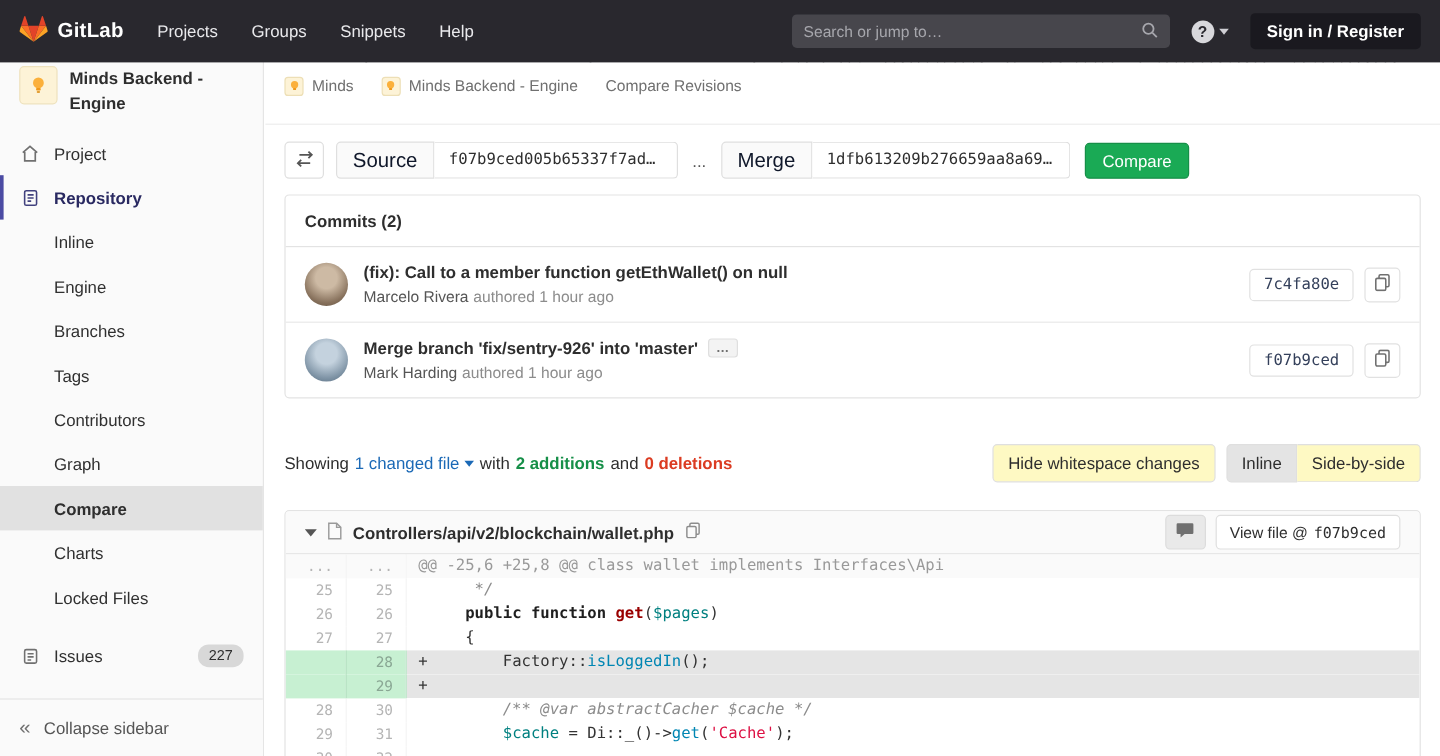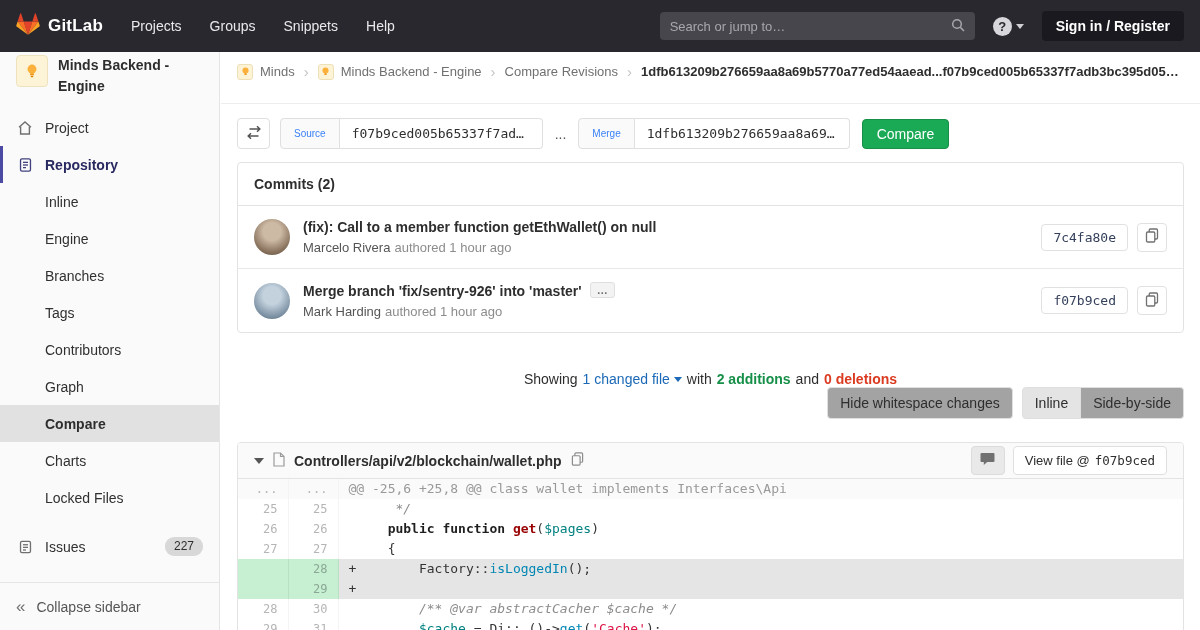--- a/index.html
+++ b/index.html
@@ -79,40 +79,40 @@
     position:absolute; bottom:0; left:0; right:0; height:48px;
     border-top:1px solid #e5e5e5; display:flex; align-items:center; gap:11px;
     padding:0 16px; color:#555; font-size:14px; cursor:pointer; background:#fafafa;
   }
   .collapse-glyph { font-size:17px; color:#707070; line-height:1; }
 
   
   .main { position:absolute; left:221px; top:40px; right:0; bottom:0; background:#fff; overflow:hidden; }
 
   .breadcrumbs {
-    height:64px; border-bottom:1px solid #ededed; display:flex; align-items:center;
+    height:64px; border-bottom:1px solid #ededed; display:flex; 
     padding:0 16px; gap:9px; font-size:13px; color:#707070; white-space:nowrap;
   }
   .crumb { display:flex; align-items:center; gap:7px; cursor:pointer; }
   .mini-avatar {
     width:16px; height:16px; border-radius:3px; background:#fdf3d7;
     border:1px solid #eddfb6; display:flex; align-items:center; justify-content:center; flex:none;
   }
   .crumb-sep { color:#c4c4c4; font-size:15px; }
   .crumb-current { font-weight:600; color:#2e2e2e; overflow:hidden; text-overflow:ellipsis; min-width:0; }
 
   .compare-row { display:flex; align-items:center; gap:10px; padding:14px 16px 13px; }
   .swap-btn {
     width:33px; height:31px; border:1px solid #dfdfdf; border-radius:4px; background:#fff;
     display:flex; align-items:center; justify-content:center; cursor:pointer;
   }
   .input-group { display:flex; }
   .ig-label {
-    border:1px solid #dfdfdf; background:#fafafa; padding:6px 13px; font-size:10px;
-    color:#3b82f6; border-radius:4px 0 0 4px; line-height:17px;
+    border:1px solid #dfdfdf; background:#fafafa; padding:6px 13px; font-size:17px;
+    color:#0f172a; border-radius:4px 0 0 4px; line-height:17px;
   }
   .ig-input {
     border:1px solid #dfdfdf; border-left:0; border-radius:0 4px 4px 0;
     padding:5px 12px; font-family:"DejaVu Sans Mono",monospace; font-size:13px;
     color:#2e2e2e; text-overflow:ellipsis; outline:none;
   }
   .ig-input.src { width:203px; }
   .ig-input.tgt { width:215px; }
   .form-dots { color:#555; padding:0 2px; }
   .compare-btn {
@@ -141,29 +141,29 @@
   .commit-right { display:flex; align-items:center; gap:9px; margin-left:auto; }
   .sha-box {
     border:1px solid #e1e1e1; border-radius:4px; padding:5px 11px; background:#fff;
     font-family:"DejaVu Sans Mono",monospace; font-size:13px; color:#34405b; cursor:pointer;
   }
   .icon-btn {
     width:30px; height:29px; border:1px solid #e1e1e1; border-radius:4px; background:#fff;
     display:flex; align-items:center; justify-content:center; cursor:pointer;
   }
 
-  .summary-row { display:flex; align-items:center; margin:38px 16px 0;flex-direction:column; }
+  .summary-row { display:flex; align-items:center; margin:38px 16px 0; }
   .summary-text { display:flex; align-items:center; gap:5px; font-size:14px; color:#2e2e2e; }
   .files-link { color:#1b69b6; cursor:pointer; display:flex; align-items:center; gap:4px; }
   .caret-blue { width:0; height:0; border:4px solid transparent; border-top:5px solid #1b69b6; margin-top:5px; }
   .add-text { color:#168f48; font-weight:600; }
   .del-text { color:#db3b21; font-weight:600; }
   .summary-actions { margin-left:auto; display:flex; align-items:center; }
   .btn {
-    border:1px solid #dfdfdf; background:#a3a3a3; border-radius:4px; padding:7px 12px;
+    border:1px solid #dfdfdf; background:#fef9c3; border-radius:4px; padding:7px 12px;
     font-size:14px; color:#2e2e2e; cursor:pointer; font-family:"Liberation Sans",sans-serif;
   }
   .btn-group { display:flex; margin-left:9px; }
   .btn-group .btn { border-radius:0; }
   .btn-group .btn:first-child { border-radius:4px 0 0 4px; }
   .btn-group .btn:last-child { border-radius:0 4px 4px 0; border-left:0; }
   .btn.seg-active { background:#e4e4e4; }
 
   .diff-panel { margin:23px 16px 0; border:1px solid #e3e3e3; border-radius:4px 4px 0 0; overflow:hidden; }
   .diff-header {

